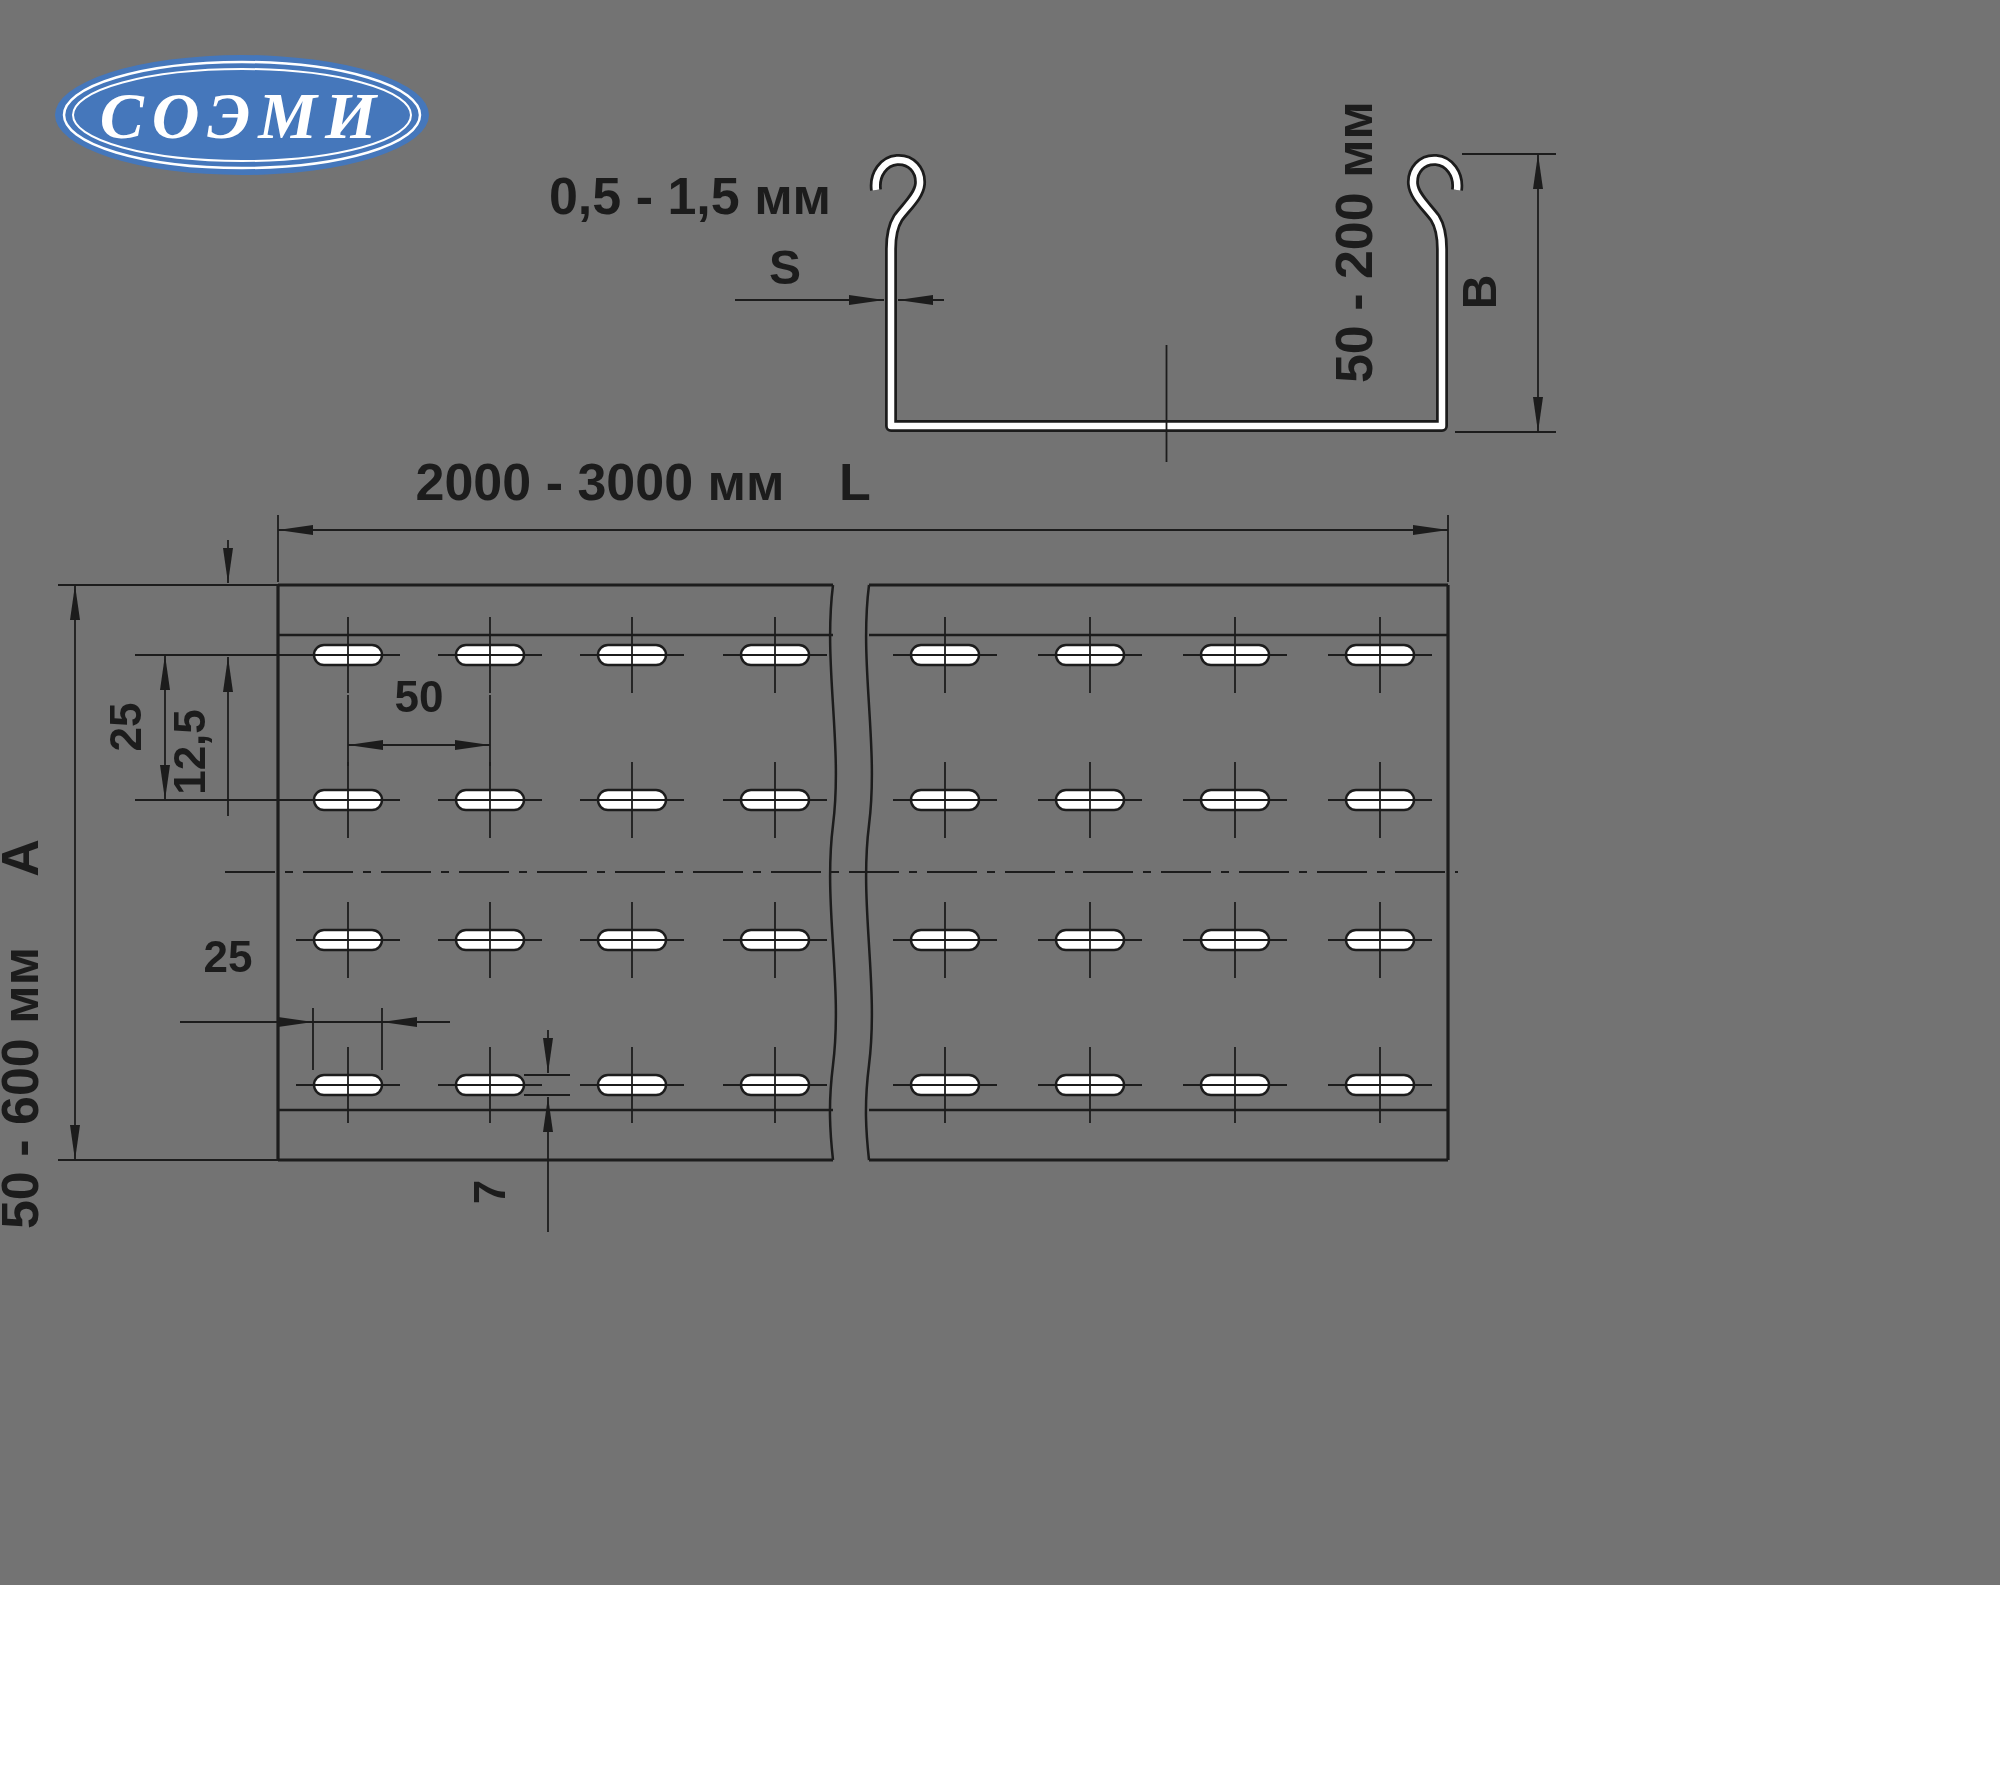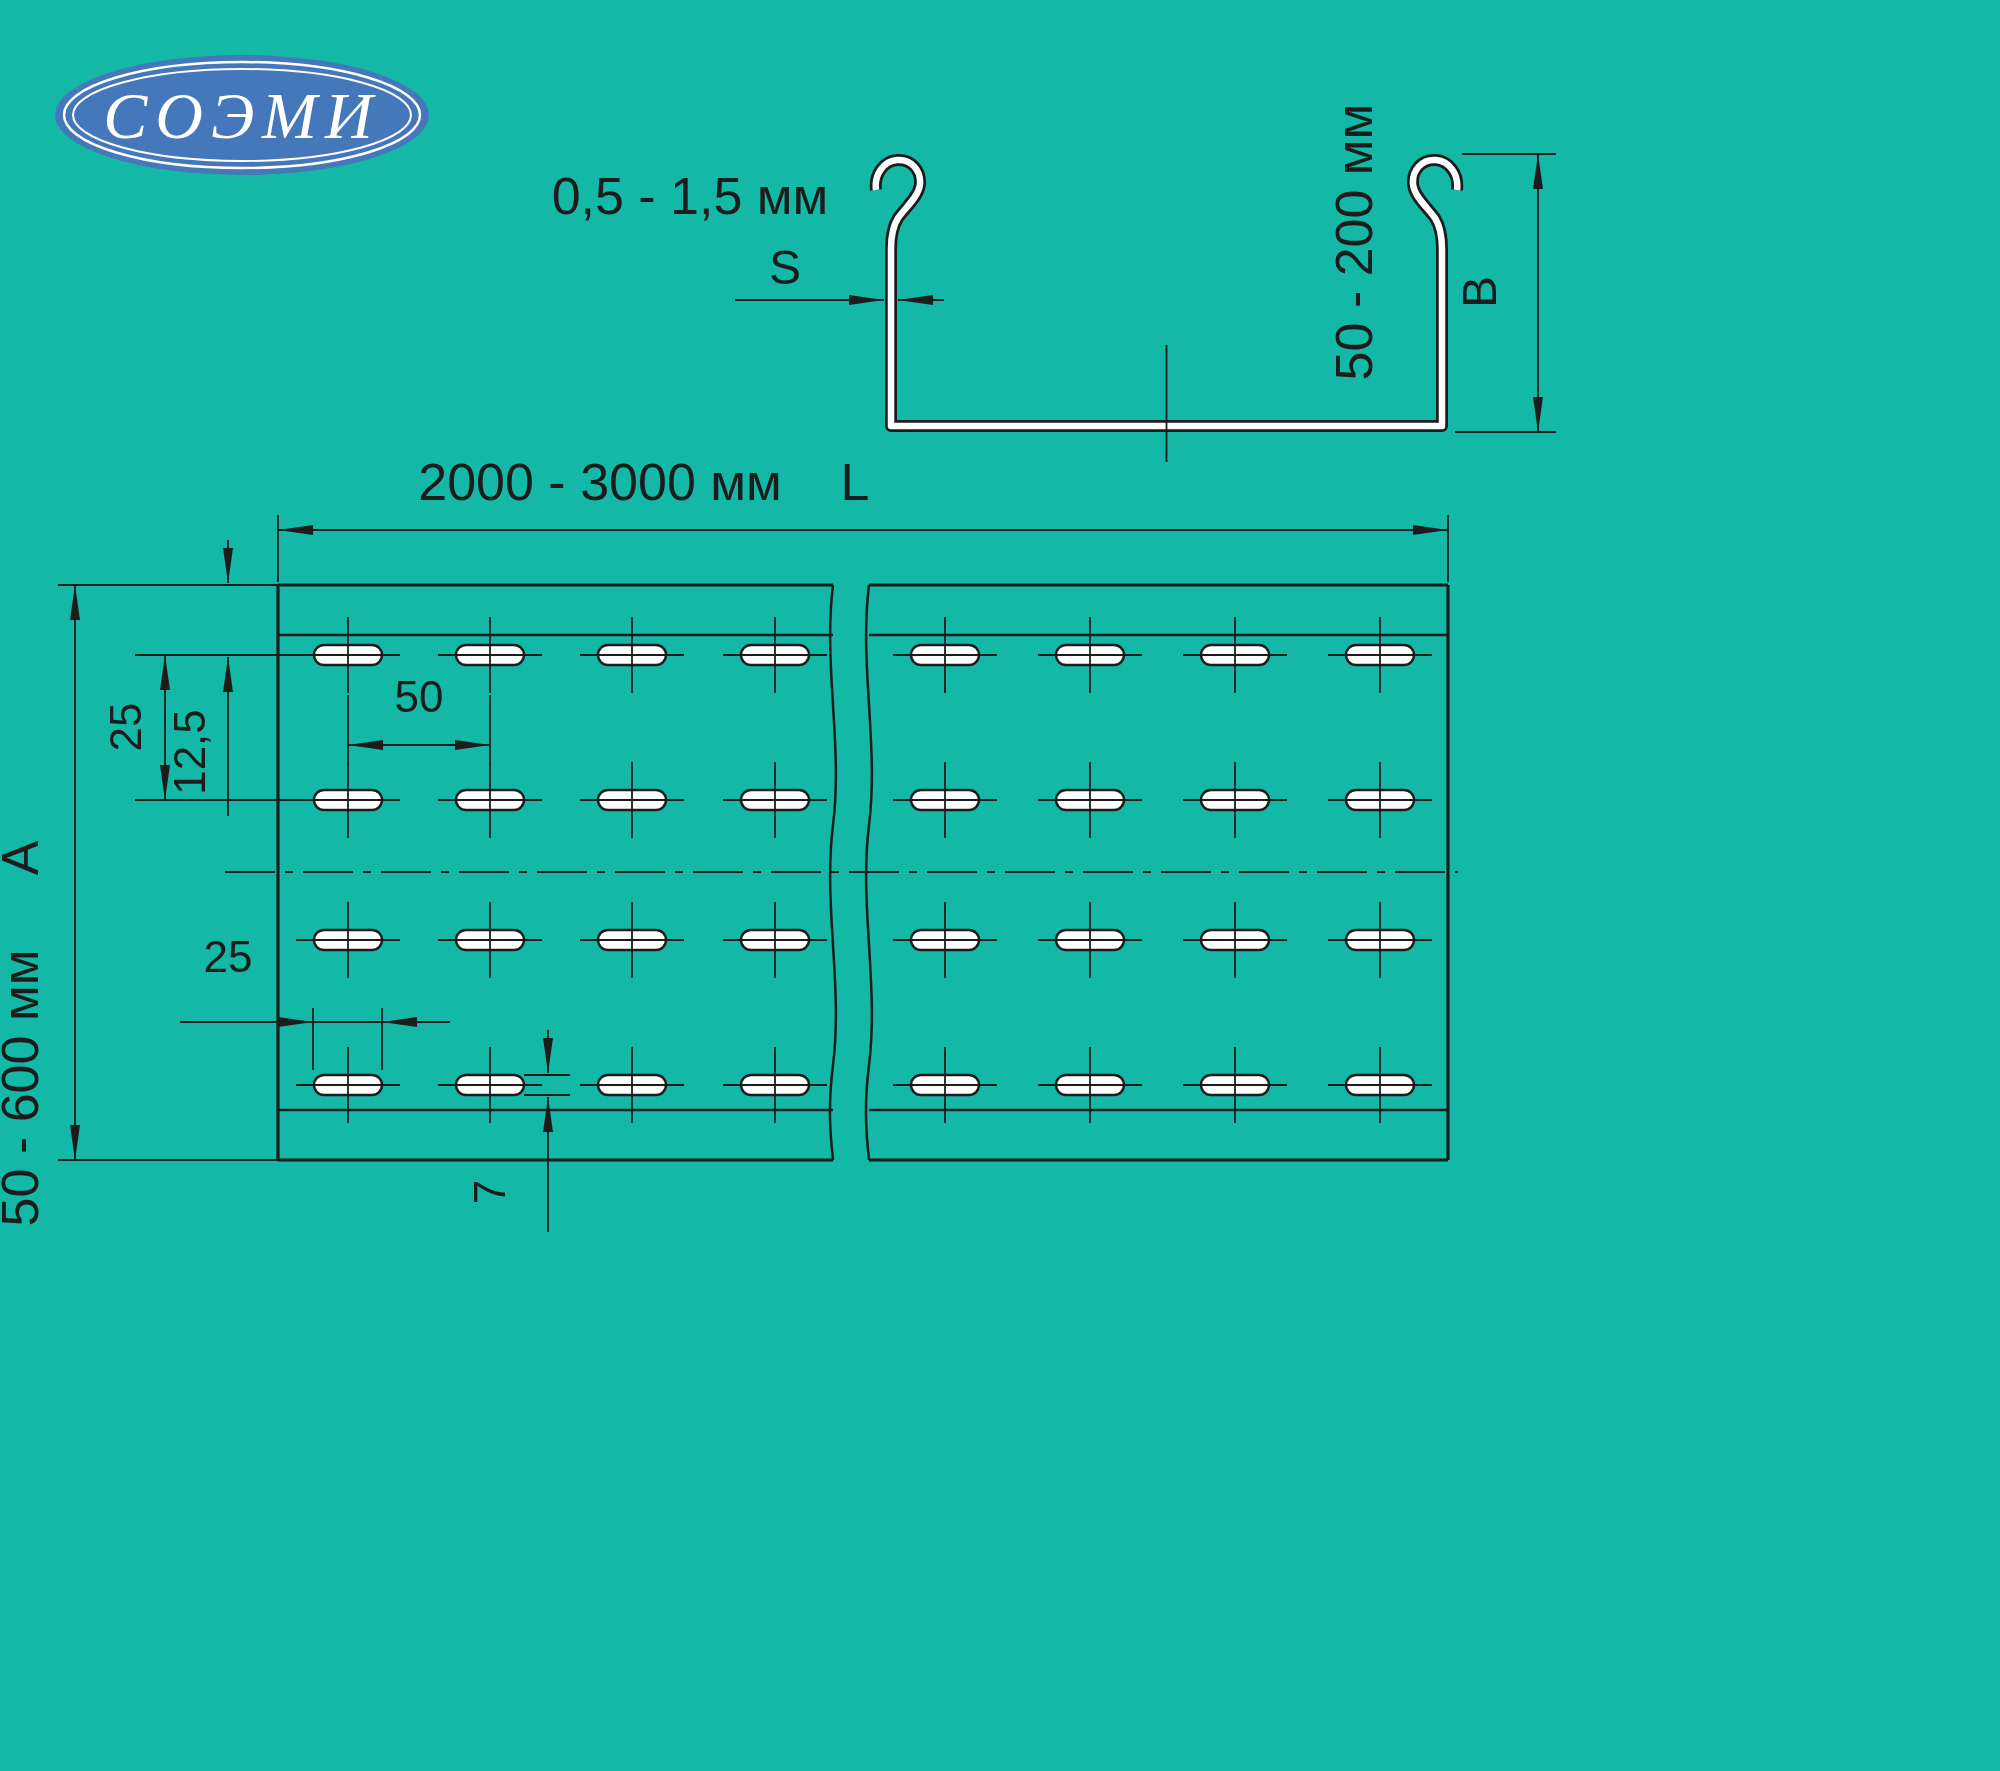--- a/index.html
+++ b/index.html
@@ -1,17 +1,17 @@
 <!DOCTYPE html>
 <html style="--line: #1c1c1c;"><head>
 <meta charset="utf-8">
 <style>
   :root{ --line:#1c1c1c; }
   html,body{ margin:0; padding:0; background:#ffffff; }
-  .page{ position:relative; width:2000px; height:1771px; background:#14b8a6; overflow:hidden; }
+  .page{ position:relative; width:2000px; height:1585px; background:#737373; overflow:hidden;font-weight:bold; }
   svg{ display:block; }
   svg text{ font-family:"Liberation Sans", sans-serif; fill:var(--line); }
   .ln{ stroke:var(--line); fill:none; }
   .wln{ stroke:#ffffff; fill:none; }
   .thin{ stroke-width:1.8; }
   .med{ stroke-width:2.5; }
   .thick{ stroke-width:3.2; }
   .dim{ stroke-width:1.8; }
   .hole{ fill:#ffffff; stroke:var(--line); stroke-width:2.4; }
   .t52{ font-size:52px; }

